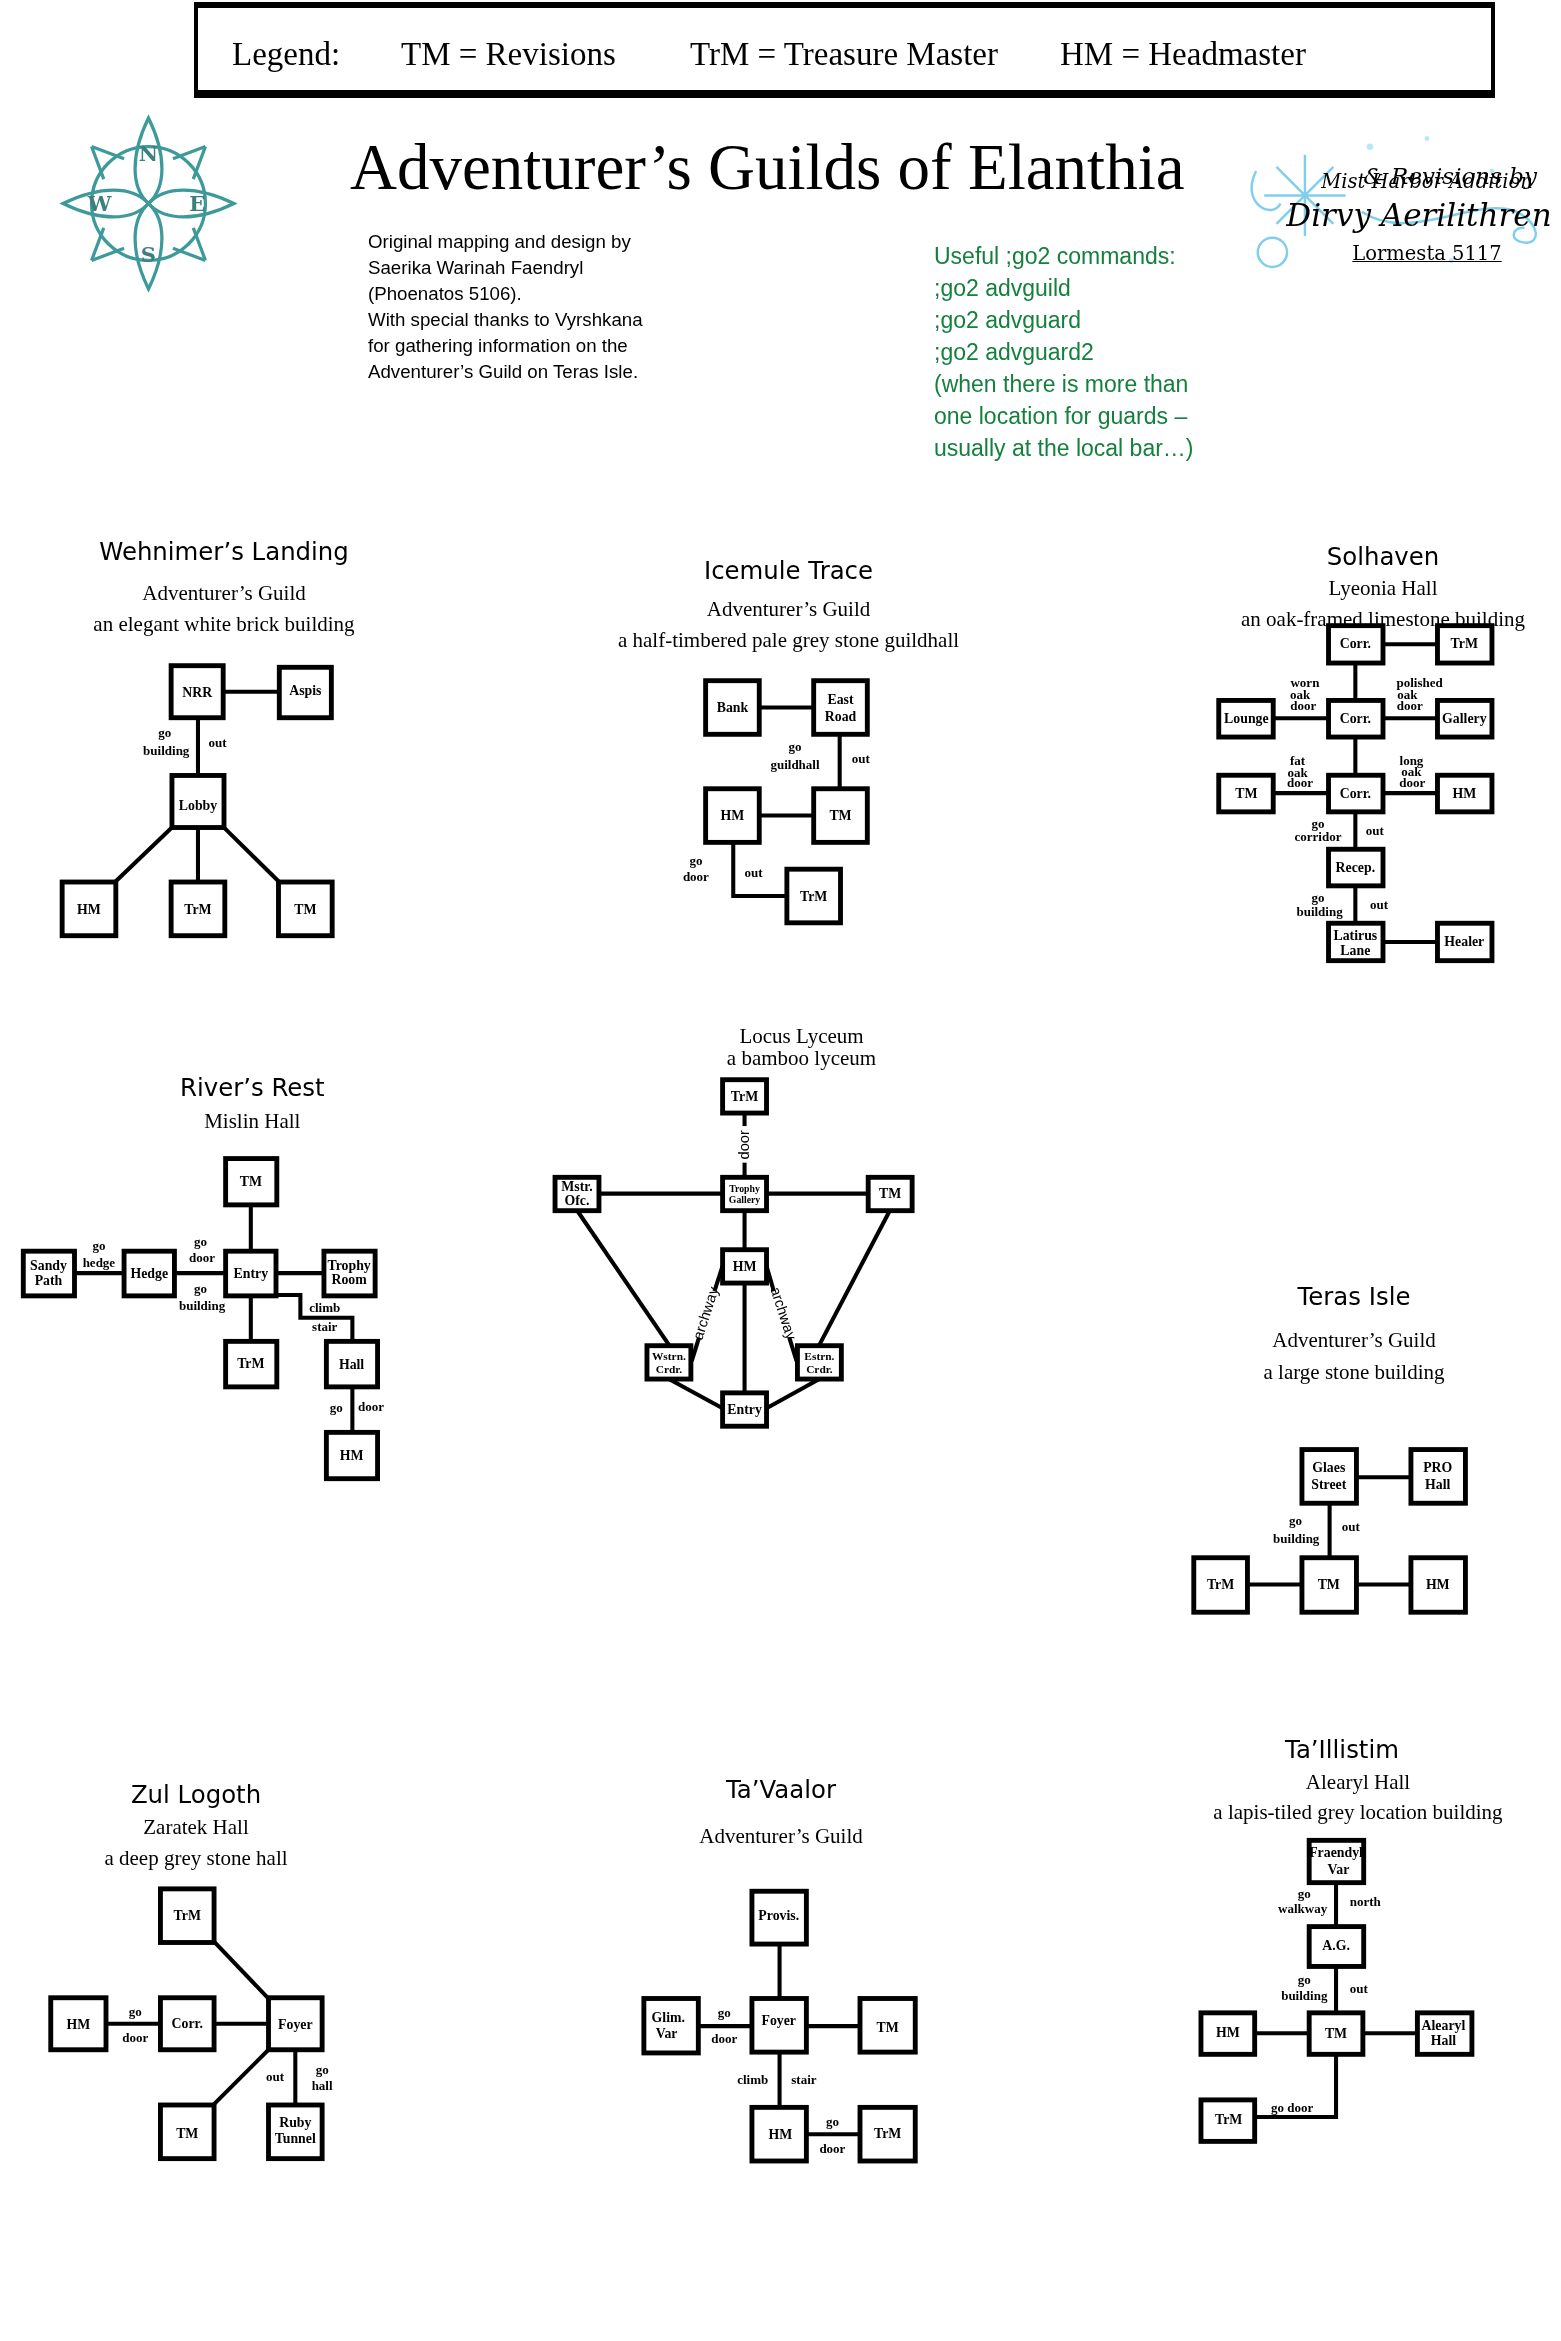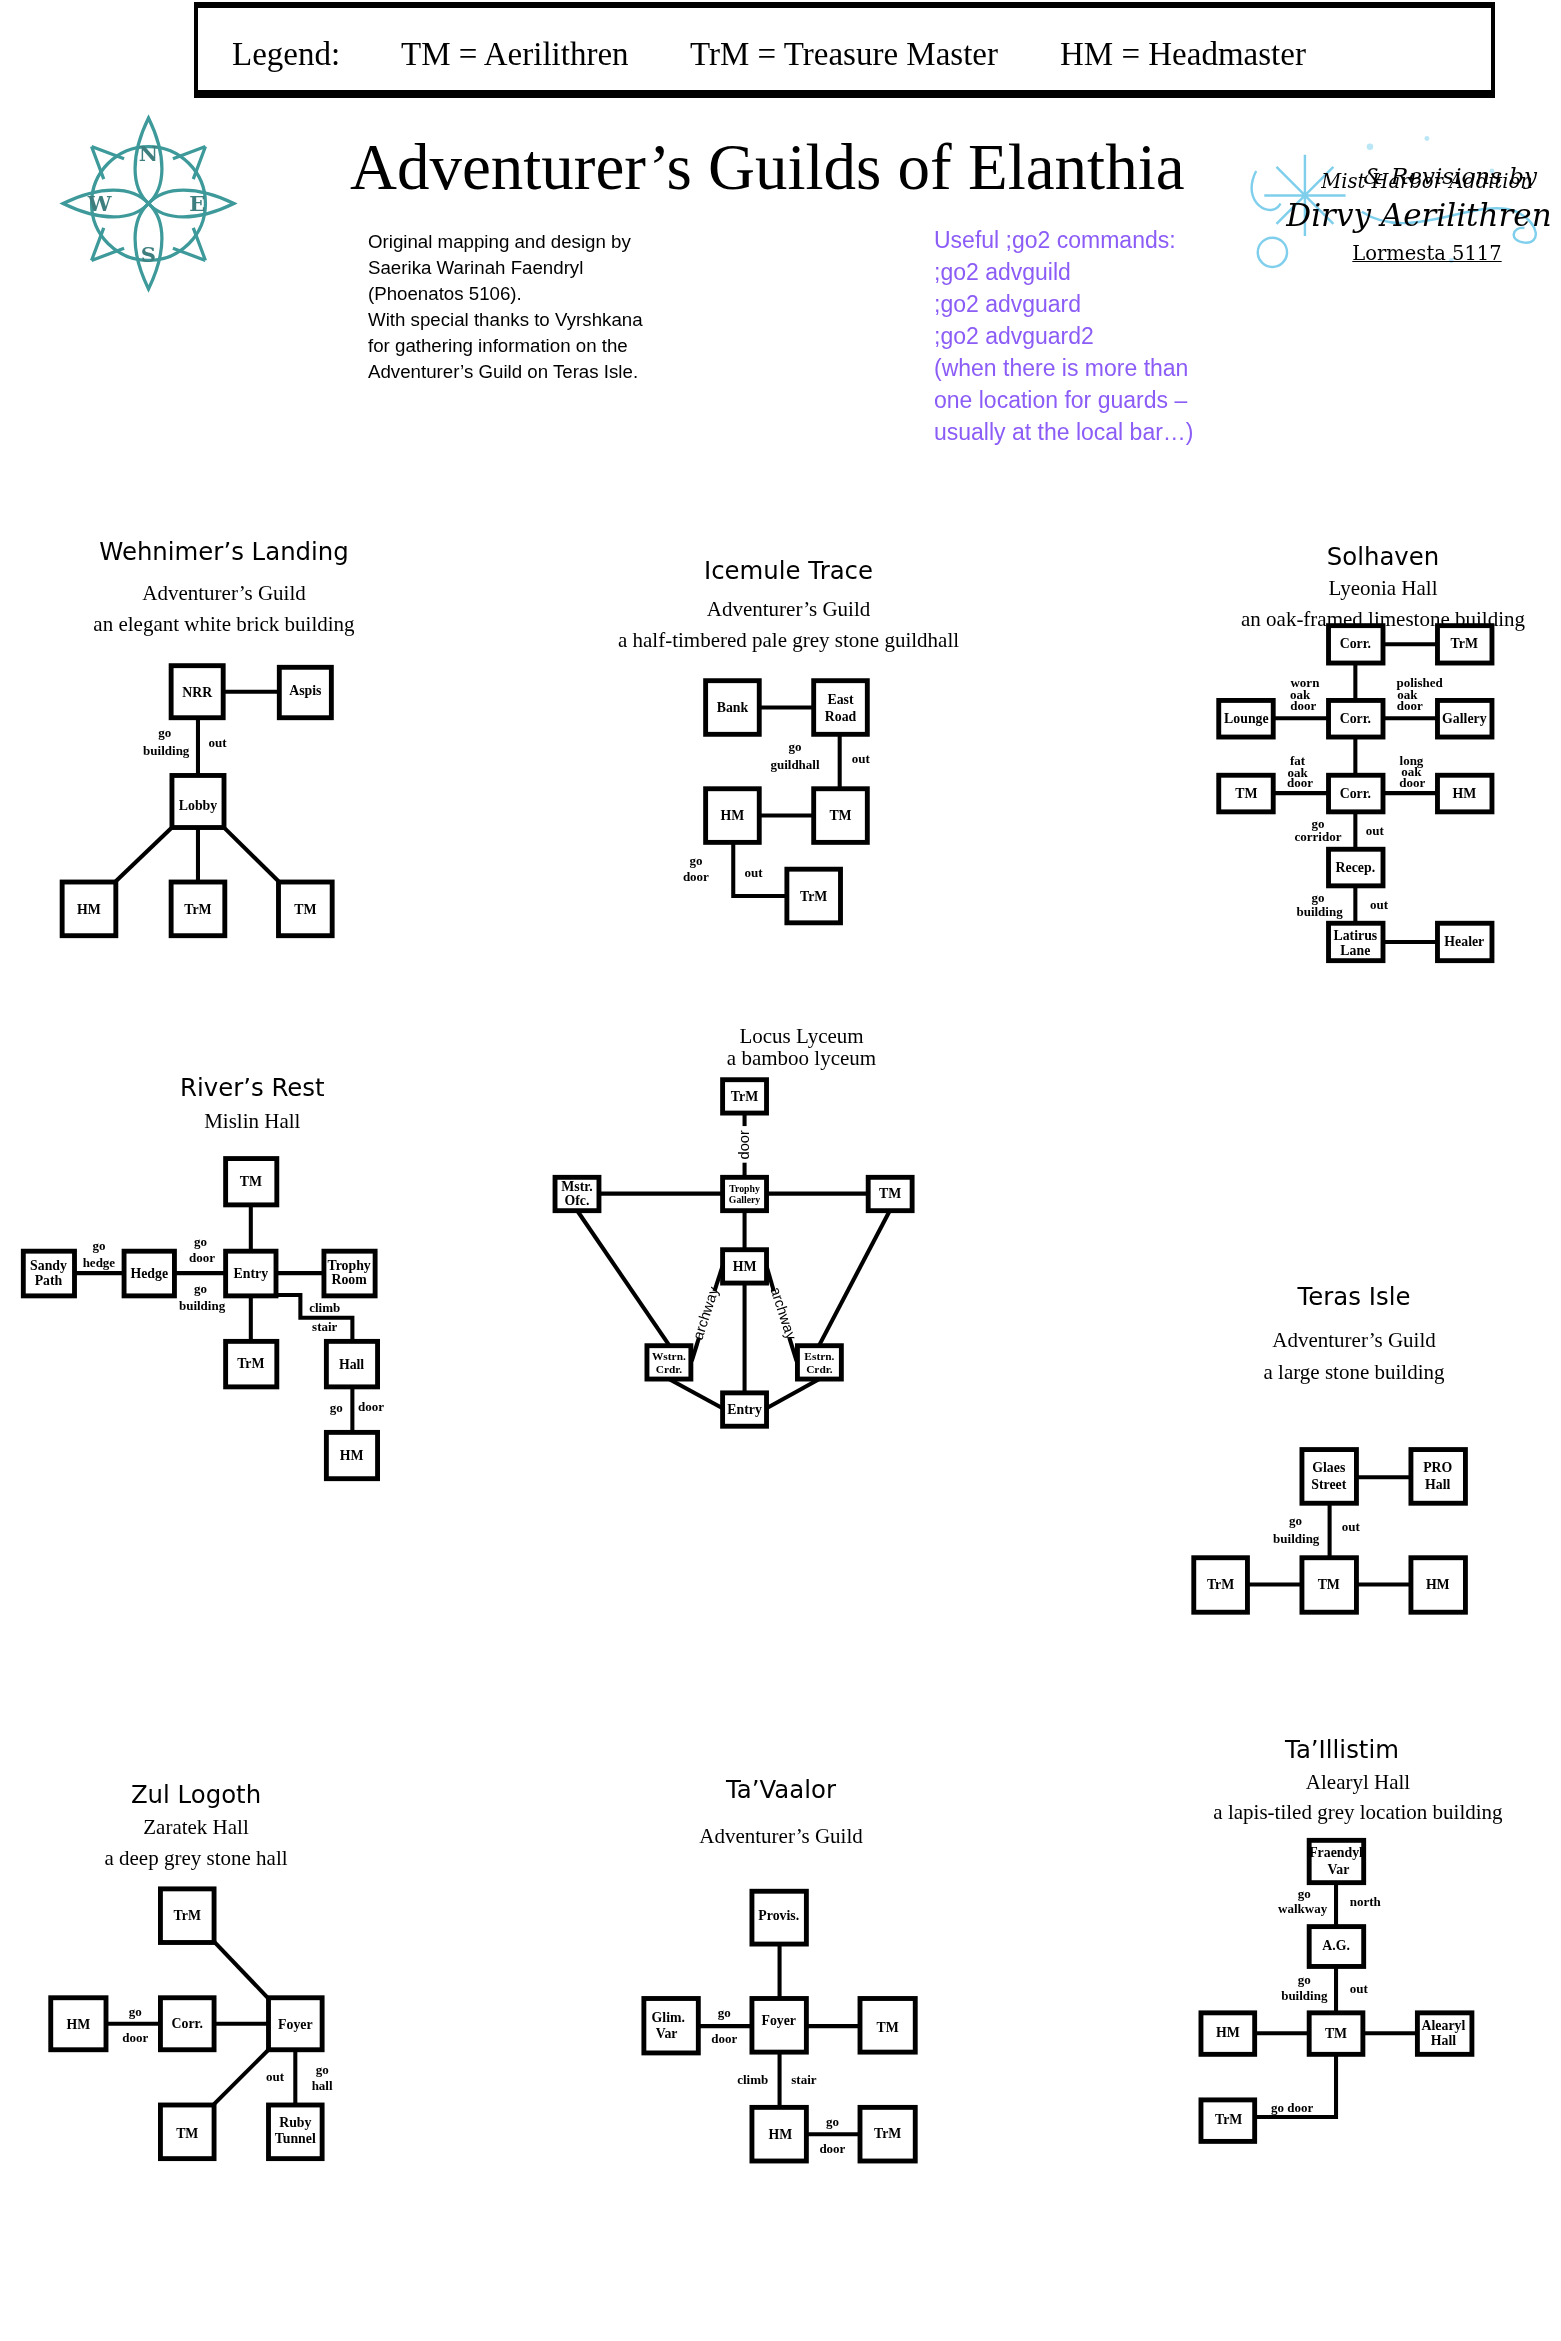--- a/index.html
+++ b/index.html
@@ -2,21 +2,21 @@
 <html style="font-size:13px"><head>
 <meta charset="utf-8">
 <style>
   html,body{margin:0;padding:0;background:#fff;}
   body{width:1561px;height:2342px;position:relative;overflow:hidden;font-family:"Liberation Serif",serif;color:#000;}
   .abs{position:absolute;}
   #legend{left:194px;top:1.6px;width:1301px;height:96px;border:4.9px solid #000;border-top-width:6.5px;border-bottom-width:8.1px;box-sizing:border-box;display:flex;align-items:center;font-size:33px;font-family:"Liberation Serif",serif;}
   #legend span{position:absolute;top:28px;}
   #title{left:350px;top:130px;width:903px;text-align:left;font-size:65px;font-family:"Liberation Serif",serif;}
   #credits{left:368px;top:229px;width:342px;font-family:"Liberation Sans",sans-serif;font-size:18.7px;line-height:26px;}
-  #commands{left:934px;top:224px;width:293px;font-family:"Liberation Sans",sans-serif;font-size:23px;line-height:32px;color:#8b5cf6;}
+  #commands{left:934px;top:240px;width:293px;font-family:"Liberation Sans",sans-serif;font-size:23px;line-height:32px;color:#15803d;}
   #signature{left:1248px;top:122px;width:309px;height:155px;text-align:center;font-family:"DejaVu Serif",serif;font-style:italic;}
   #signature .bg{position:absolute;inset:0;}
   #signature .l1{position:absolute;left:57px;top:8.1px;width:244px;font-size:19.5px;margin-top:40px;}
   #signature .l2{position:absolute;left:45px;top:41px;width:244px;font-size:23px;text-align:right;}
   #signature .l3{position:absolute;left:33px;top:75px;width:276px;font-size:31px;}
   #signature .l4{position:absolute;left:57px;top:120px;width:244px;font-size:19.5px;font-style:normal;text-decoration:underline;}
   .map{position:absolute;}
   .map .mtitle{position:absolute;left:0;width:100%;text-align:center;font-family:"DejaVu Sans",sans-serif;font-size:24.4px;}
   .map .sub{position:absolute;left:0;width:100%;text-align:center;font-size:21px;}
   .map svg{position:absolute;left:0;overflow:visible;}
@@ -24,21 +24,21 @@
   .node text{font-family:"Liberation Serif",serif;font-weight:bold;font-size:17px;text-anchor:middle;}
   .edge{stroke:#000;stroke-width:5;fill:none;}
   .lbl{font-family:"Liberation Serif",serif;font-weight:bold;font-size:16px;text-anchor:middle;}
   .lbls{font-family:"Liberation Sans",sans-serif;font-size:18px;text-anchor:middle;}
 </style>
 </head>
 <body>
 
 <div id="legend" class="abs">
   <span style="left:34px">Legend:</span>
-  <span style="left:203px">TM = Aerilithren</span>
+  <span style="left:203px">TM = Revisions</span>
   <span style="left:492px">TrM = Treasure Master</span>
   <span style="left:862px">HM = Headmaster</span>
 </div>
 
 <svg class="abs" style="left:59px;top:114px" width="179" height="179" viewBox="-110 -110 220 220">
   <g fill="none" stroke="#3e9a9a" stroke-width="4">
     <circle r="70"></circle>
     <path d="M0,-105 C22,-60 22,-20 0,0 C-22,-20 -22,-60 0,-105Z"></path>
     <path d="M0,105 C22,60 22,20 0,0 C-22,20 -22,60 0,105Z"></path>
     <path d="M-105,0 C-60,22 -20,22 0,0 C-20,-22 -60,-22 -105,0Z"></path>

